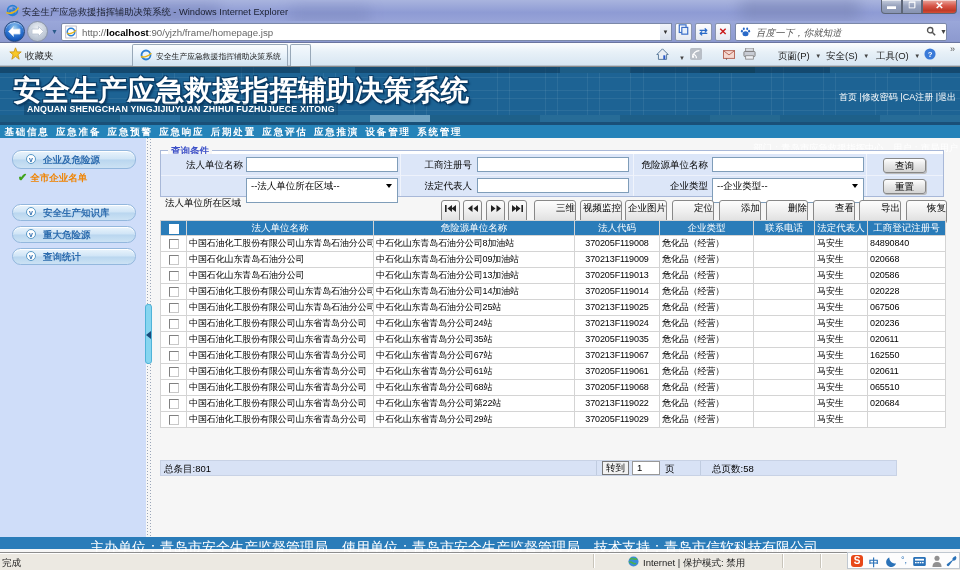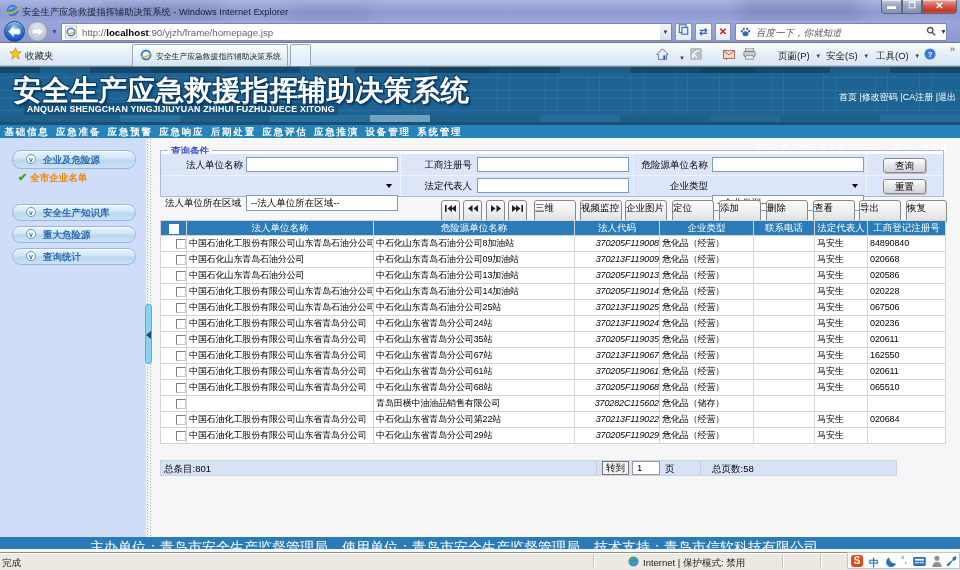--- a/index.html
+++ b/index.html
@@ -95,35 +95,35 @@
 
 
 #fieldset { left:160px; top:150px; width:784px; height:47px; border:1px solid #a8b8d8; background:#fff; }
 #legend { left:168px; top:145px; background:#f6f6f6; padding:0 3px; color:#3c50c8; font-size:9.5px; font-weight:bold; }
 .frow { left:161px; width:782px; height:21px; background:#dce6f8; }
 #frow1 { top:154px; }
 #frow2 { top:175px; border-top:1px solid #eef2fb; }
 .fsep { top:154px; width:1px; height:42px; background:#f0f4fc; }
 .flabel { color:#000; font-size:9.5px; line-height:21px; white-space:nowrap; }
 .finput { background:#fff; border:1px solid #7f9db9; height:15px; }
-.fsel { background:#fff; border:1px solid #7f9db9; height:16px; font-size:9.5px; line-height:14px; color:#000; padding-left:4px;margin-top:17px; }
+.fsel { background:#fff; border:1px solid #7f9db9; height:25px; font-size:9.5px; line-height:14px; color:#000; padding-left:4px; }
 .selarrow { width:0;height:0;border-left:3.5px solid transparent;border-right:3.5px solid transparent;border-top:4.5px solid #000; }
 .fbtn { left:883px; width:43px; height:15px; background:linear-gradient(#fefefe,#e8e8e8 45%,#d4d4d4); border:1px solid #888; border-radius:3px; text-align:center; line-height:13px; font-size:9.5px; color:#000; box-shadow:1px 1px 0 #bbb; }
 
 
-.tbtn { top:200px; height:24px; background:linear-gradient(#fdfdfd,#eee 50%,#ddd); border:1px solid #888; border-radius:3px; text-align:left; font-size:9.5px; line-height:14px; color:#000; }
+.tbtn { top:200px; height:24px; background:linear-gradient(#fdfdfd,#eee 50%,#ddd); border:1px solid #888; border-radius:3px; text-align:right; font-size:9.5px; line-height:14px; color:#000; }
 .tnav { width:19px; }
 .tnav svg { display:block; margin:4px auto 0; }
 
 
 #tbl { left:160px; top:220px; width:786px; }
 table { border-collapse:collapse; table-layout:fixed; width:785px; }
 th { background:#2a7cb9; color:#fff; font-weight:normal; font-size:9.5px; height:15px; border:1px solid #d4d4d4; padding:0; overflow:hidden; white-space:nowrap; }
 td { font-size:9px; color:#000; height:15px; line-height:15px; border:1px solid #d4d4d4; letter-spacing:-0.12px; padding:0 0 0 2px; background:#fff; white-space:nowrap; overflow:hidden; }
-td.c { text-align:right; padding:0;font-style:italic; }
+td.c { text-align:center; padding:0; }
 .cb { display:inline-block; width:10px; height:10px; background:#fff; border:1px solid; border-color:#808080 #c8c8c8 #c8c8c8 #808080; vertical-align:middle; }
 #pagerow { left:160px; top:460px; width:737px; height:16px; background:#d8e2f5; border:1px solid #c8d2e5; font-size:9.5px; line-height:15px; }
 #gotobtn { left:602px; top:461px; width:27px; height:14px; background:#f2f2f2; border:1px solid #777; text-align:center; line-height:12px; font-size:9.5px; }
 #gotoinput { left:632px; top:461px; width:28px; height:14px; background:#fff; border:1px solid #999; font-size:9.5px; padding-left:4px; line-height:12px; }
 
 
 #footerbar { left:0; top:537px; width:960px; height:12px; background:#2a7cb9; }
 #footertext { left:0; top:538.5px; width:908px; text-align:center; color:#fff; font-size:14px; }
 #statusbar { left:0; top:552px; width:960px; height:18px; background:#ece9e2; border-top:1px solid #8e8e8e; box-shadow:inset 0 1px 0 #fff; }
 #statusdone { left:2px; top:557px; color:#222; font-size:9.5px; }
@@ -498,30 +498,20 @@
           <td>中国石油化工股份有限公司山东省青岛分公司</td>
           <td>中石化山东省青岛分公司68站</td>
           <td class="c">370205F119068</td>
           <td>危化品（经营）</td>
           <td></td>
           <td>马安生</td>
           <td>065510</td>
         </tr>
 <tr>
           <td class="c"><span class="cb"></span></td>
-          <td></td>
-          <td>青岛田横中油油品销售有限公司</td>
-          <td class="c">370282C115602</td>
-          <td>危化品（储存）</td>
-          <td></td>
-          <td></td>
-          <td></td>
-        </tr>
-<tr>
-          <td class="c"><span class="cb"></span></td>
           <td>中国石油化工股份有限公司山东省青岛分公司</td>
           <td>中石化山东省青岛分公司第22站</td>
           <td class="c">370213F119022</td>
           <td>危化品（经营）</td>
           <td></td>
           <td>马安生</td>
           <td>020684</td>
         </tr>
 <tr>
           <td class="c"><span class="cb"></span></td>

